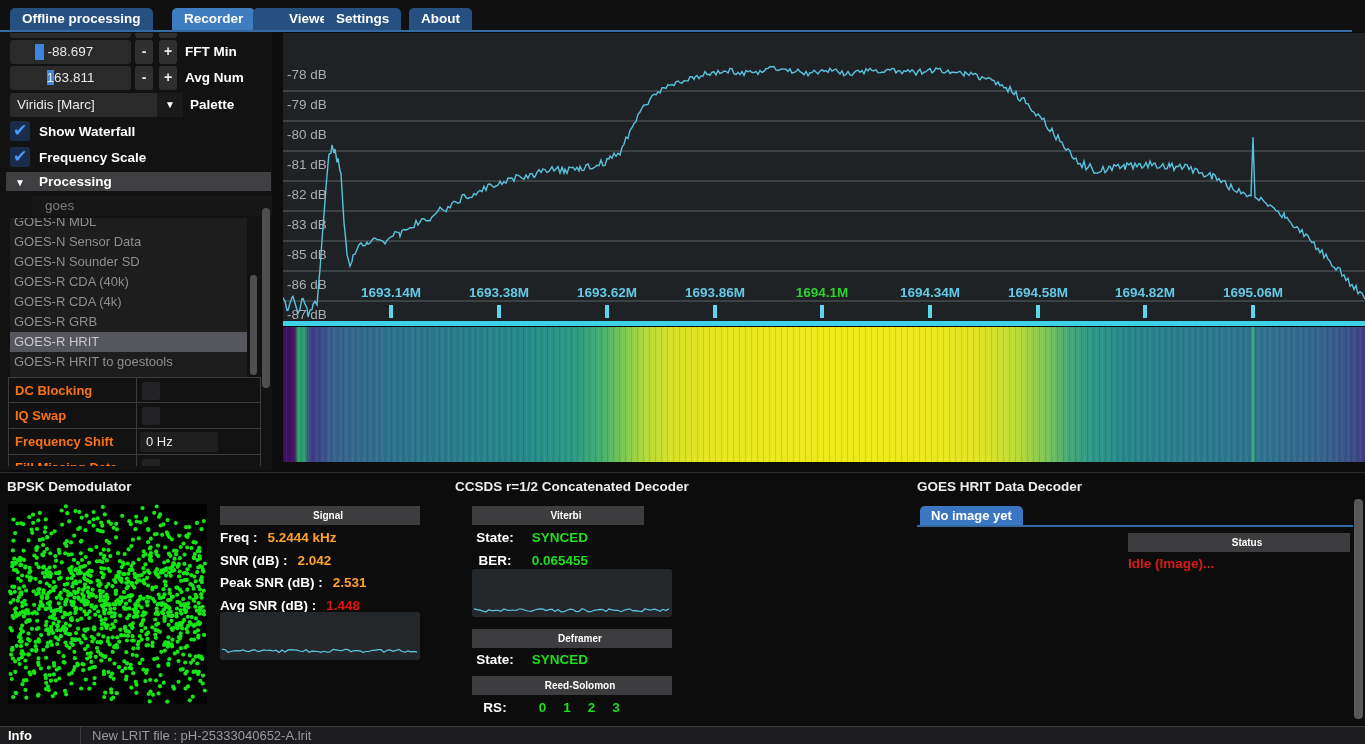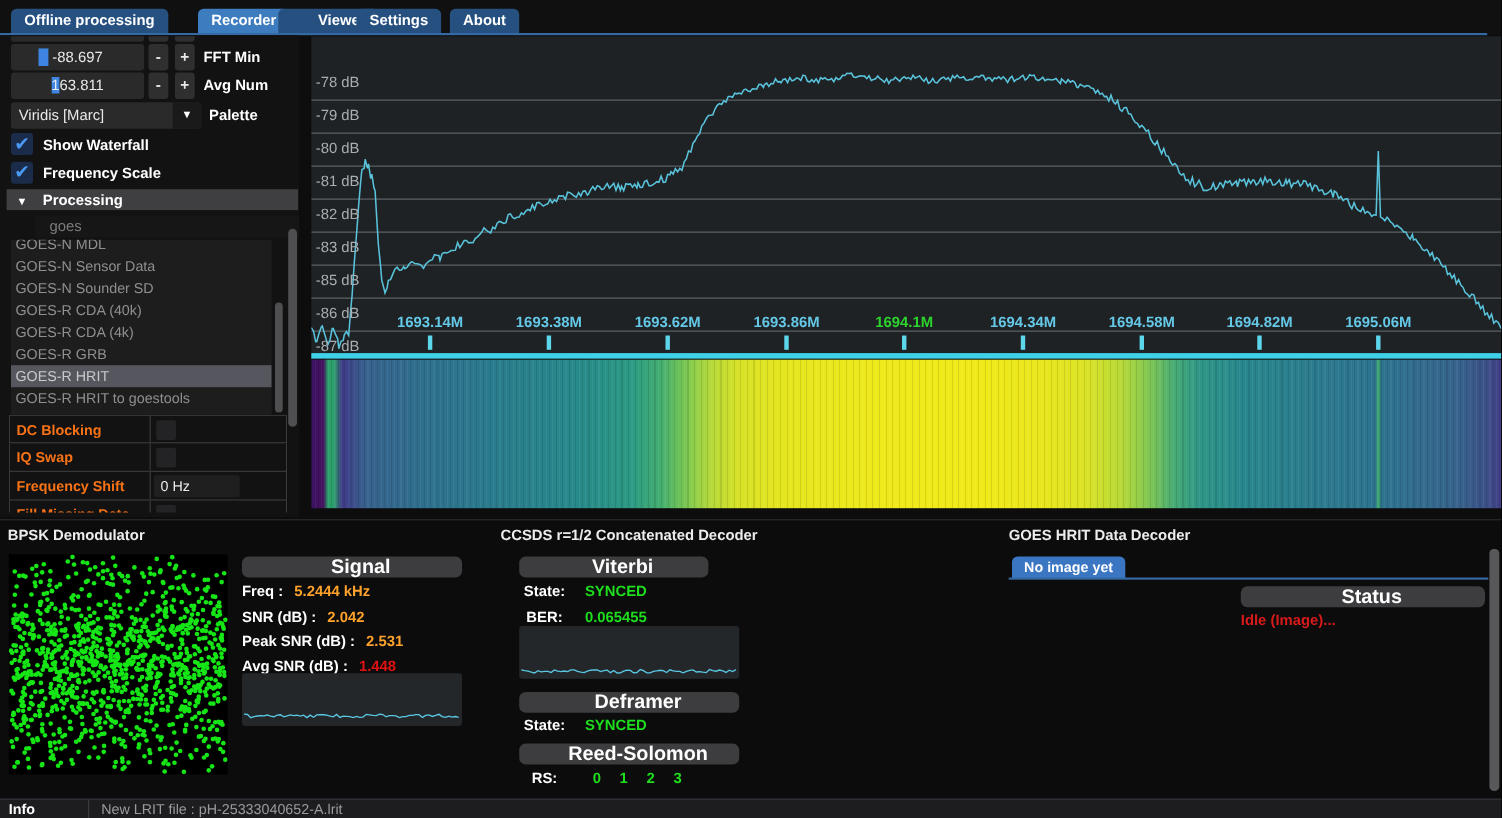--- a/index.html
+++ b/index.html
@@ -55,22 +55,22 @@
   .fft svg { position:absolute; left:0; top:0; }
   .wf-sep { position:absolute; left:283px; top:321px; width:1082px; height:5px; background:#3ed1e8; }
   .waterfall { position:absolute; left:283px; top:327px; width:1082px; height:135px; }
   .waterfall .texture { position:absolute; inset:0;
       background:repeating-linear-gradient(90deg, rgba(0,0,0,0.10) 0 1px, rgba(255,255,255,0.0) 1px 3px, rgba(255,255,255,0.05) 3px 4px, rgba(0,0,0,0.0) 4px 6px); }
 
   
   .bottom { position:absolute; left:0; top:472px; width:1365px; height:254px; background:#0c0c0d; border-top:1px solid #2c2c2e; }
   .sect-title { position:absolute; top:6px; color:#ededee; font-size:13.5px; font-weight:700; }
   .constellation { position:absolute; left:8px; top:31px; width:199px; height:200px; background:#000; }
-  .hdrbar { position:absolute; height:19px; background:#3d3d3f; border-radius:6px; color:#fff;
-            font-size:18px; font-weight:700; text-align:center; line-height:19px;padding-left:16px; }
+  .hdrbar { position:absolute; height:19px; background:#3d3d3f; border-radius:0; color:#fff;
+            font-size:10px; font-weight:700; text-align:center; line-height:19px;padding-left:16px; }
   .valrow { position:absolute; color:#fff; font-size:13.5px; font-weight:700; white-space:nowrap; }
   .valrow .val { margin-left:10px; }
   .graphbox { position:absolute; width:200px; height:48px; background:#24272a; border-radius:3px; overflow:hidden; }
   .lblfix { display:inline-flex; width:46px; justify-content:center; }
   .rsvals span { margin-left:17px; }
   .goes-tab { position:absolute; left:920px; top:33px; height:20px; padding:0 11px; background:#3b76c2;
               border-radius:5px 5px 0 0; color:#fff; font-size:13px; font-weight:700; line-height:20px; }
   .goes-underline { position:absolute; left:917px; top:52px; width:436px; height:2px; background:#3569a3; }
 
   
@@ -80,21 +80,21 @@
   .statusbar .msg { position:absolute; left:92px; top:0; color:#9a9a9e; font-size:13px; line-height:17px; } .c-green { color:#1ede1e; }
 </style>
 </head>
 <body>
 
 <div id="app">
 
   <div class="tabbar">
     <div id="tabs-container">
         <div class="tab" style="left: 10px;">Offline processing</div>
-        <div class="tab active" style="left: 180px;">Recorder</div>
+        <div class="tab active" style="left: 172px;">Recorder</div>
         <div class="tab" style="left: 253px; padding-left: 36px;">Viewer</div>
         <div class="tab" style="left: 324px;">Settings</div>
         <div class="tab" style="left: 409px;">About</div>
       </div>
     <div class="underline"></div>
   </div>
 
   <div class="sidebar">
 
     <div class="inputbox sliver" style="left:10px;width:121px;"></div>

